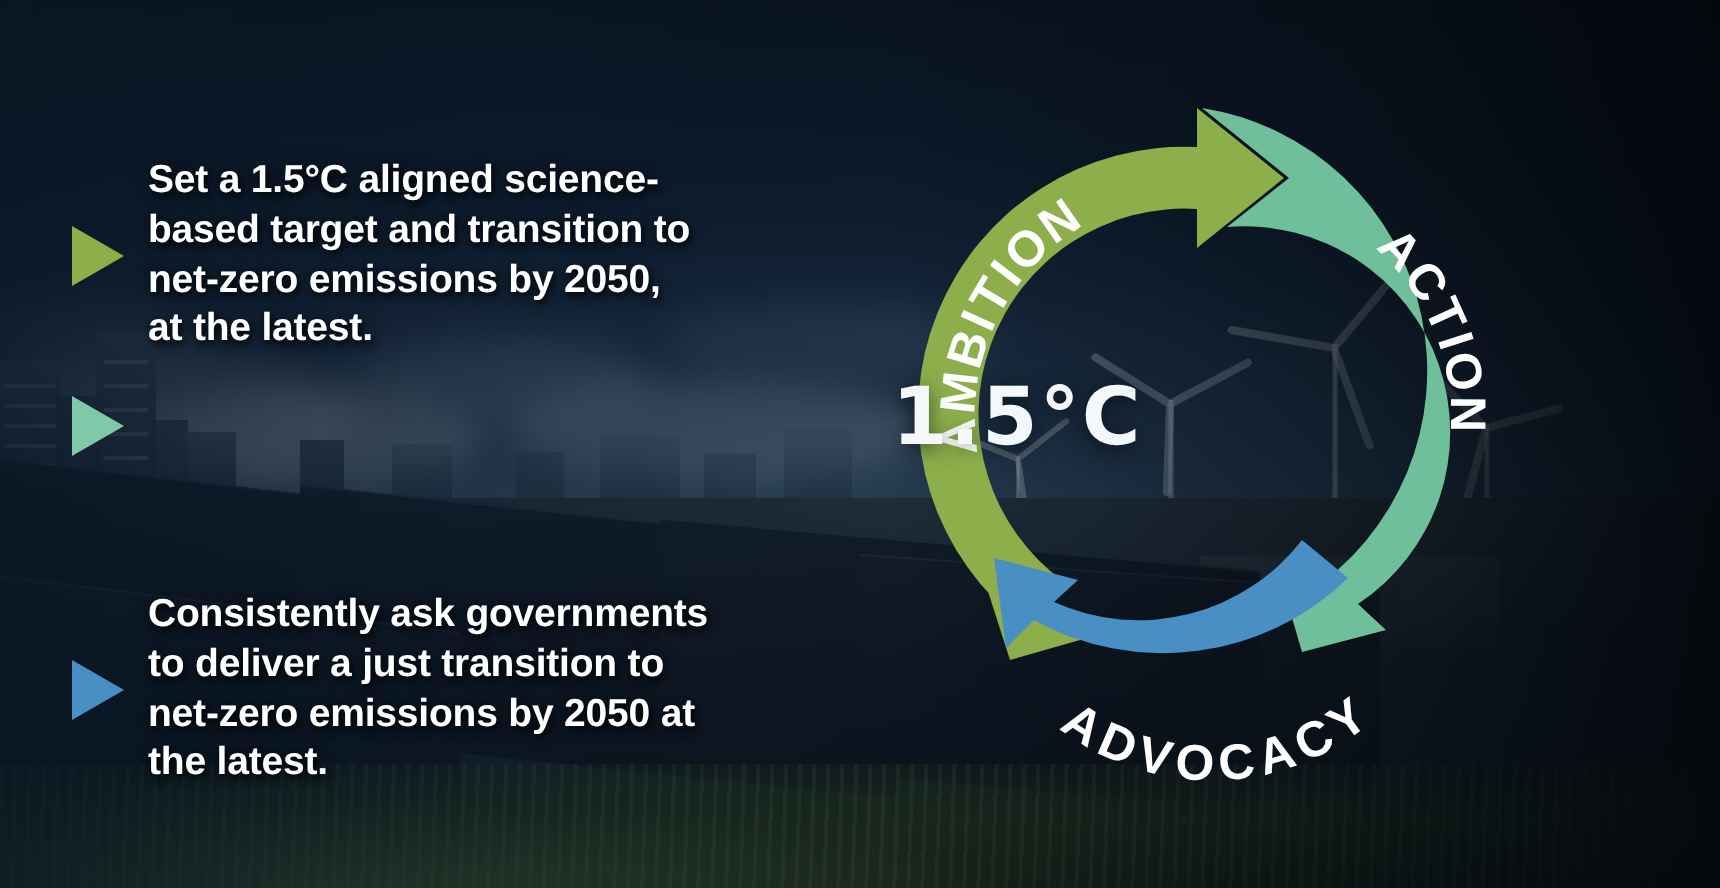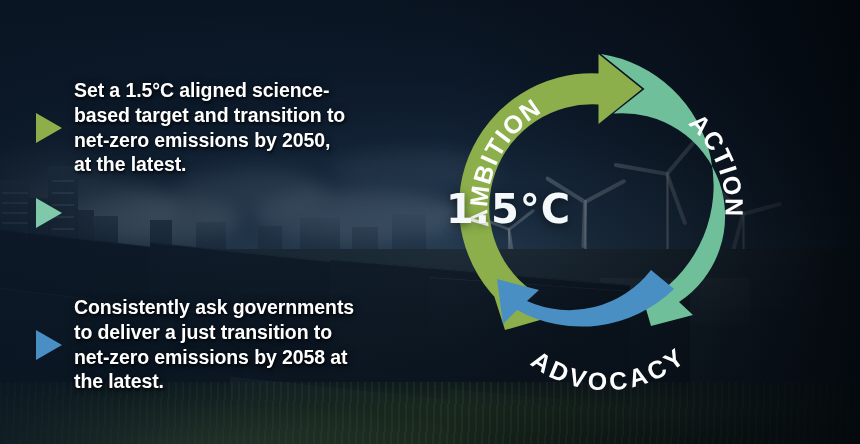--- a/index.html
+++ b/index.html
@@ -205,21 +205,21 @@
     </div>
 
     <div class="bullet" style="left:36px;top:198px;">
       <span class="tri" style="border-left:26px solid #7FC8A9;"></span>
     </div>
 
     <div class="bullet" style="left:36px;top:295px;">
       <span class="tri" style="border-left:26px solid #4A8FC4;"></span>
       <span class="btxt">Consistently ask governments
 to deliver a just transition to
-net-zero emissions by 2058 at
+net-zero emissions by 2050 at
 the latest.</span>
     </div>
 
   </div>
 
   <div class="cycle">
     <svg width="320" height="380" viewBox="0 0 320 380">
       <defs>
         <path id="pAmbition" d="M 50,232 A 118,118 0 0 1 133,58" fill="none"></path>
         <path id="pAction" d="M 205,62 A 118,118 0 0 1 272,230" fill="none"></path>

